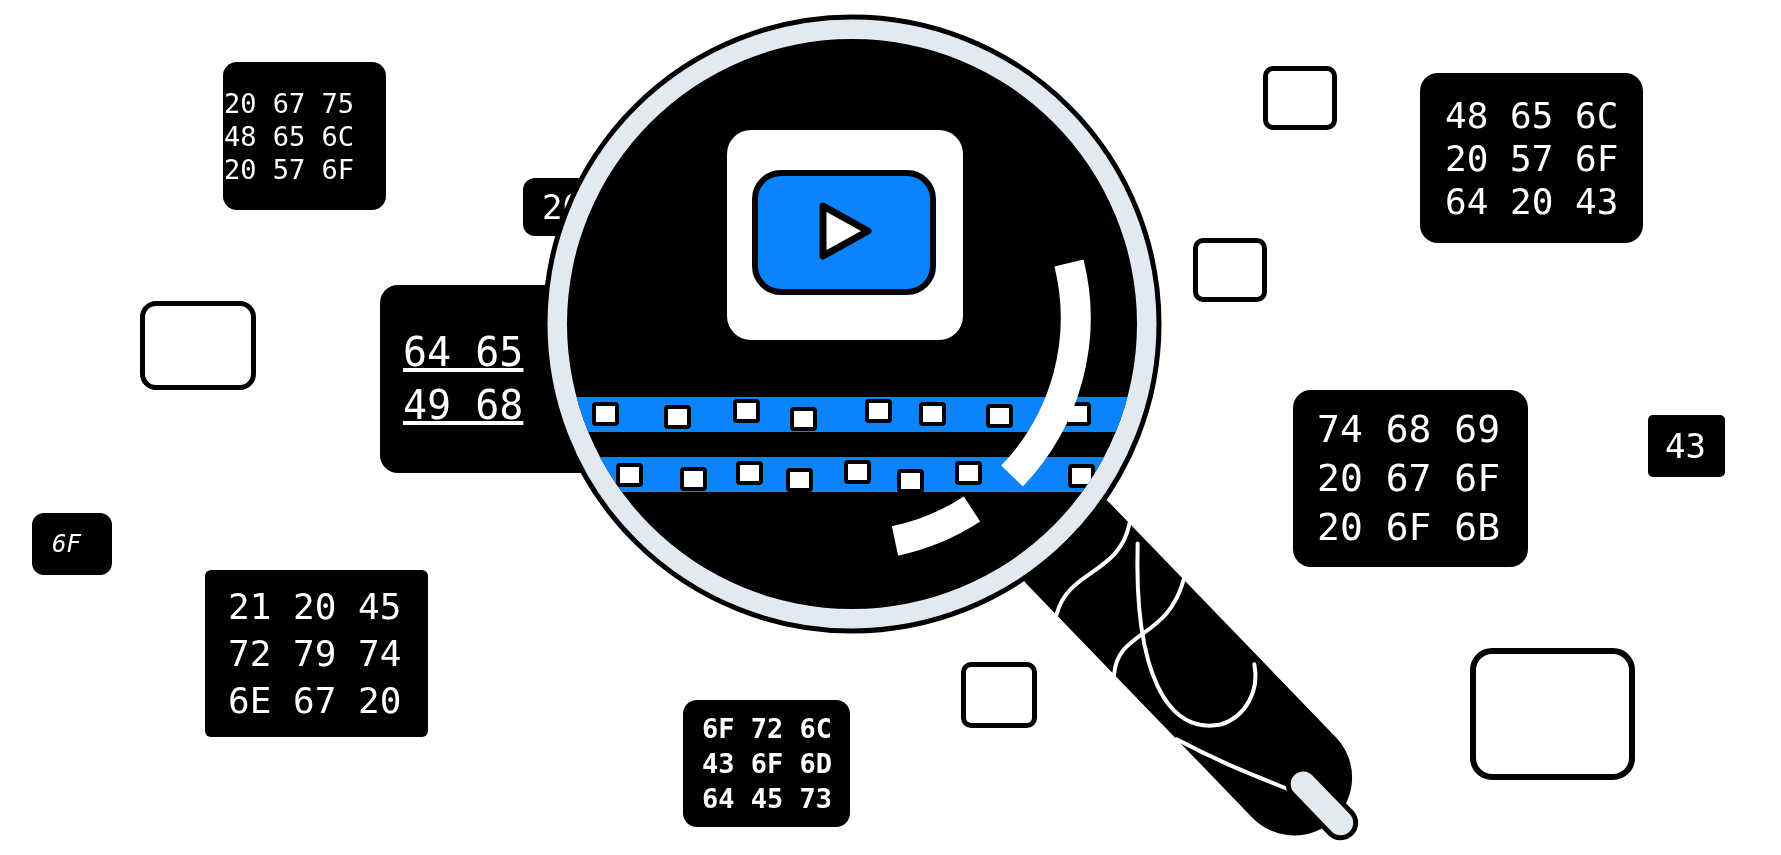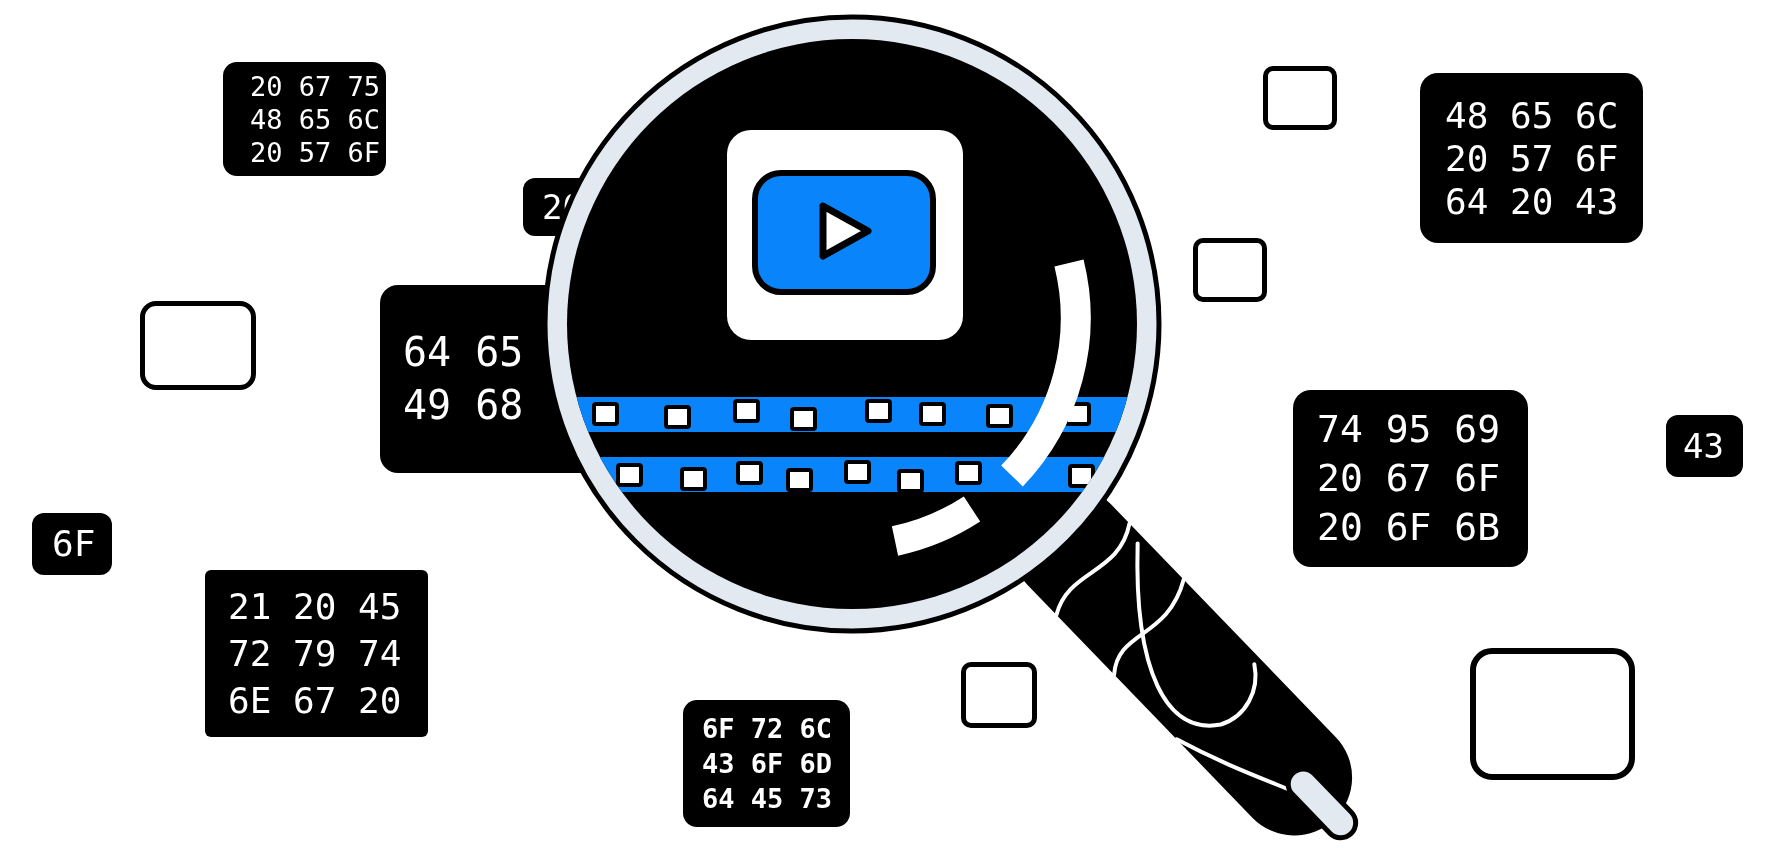--- a/index.html
+++ b/index.html
@@ -8,27 +8,27 @@
     background:var(--bg,#ffffff);
     font-family:"DejaVu Sans Mono","Liberation Mono",monospace;
   }
   
   .hexblock{
     position:absolute;background:var(--ink,#000);color:#fff;
     display:flex;flex-direction:column;justify-content:center;
     box-sizing:border-box;border-radius:16px;
   }
   .hl{white-space:pre;}
-  #hb-top-left   {left:223px;top:62px; width:163px;height:114px;font-size:27px;line-height:33px;padding-left:27px;border-radius:14px;}
+  #hb-top-left   {left:223px;top:62px; width:163px;height:148px;font-size:27px;line-height:33px;padding-left:1px;border-radius:14px;}
   #hb-behind-top {left:523px;top:138px;width:80px; height:58px; font-size:34px;line-height:40px;padding-left:19px;border-radius:12px;margin-top:40px;}
-  #hb-left-large {left:380px;top:285px;width:250px;height:188px;font-size:40px;line-height:53px;padding-left:23px;border-radius:18px;}
+  #hb-left-large {left:380px;top:285px;width:250px;height:188px;font-size:40px;line-height:53px;padding-left:23px;border-radius:18px;text-decoration:underline;}
   #hb-top-right  {left:1420px;top:73px;width:223px;height:170px;font-size:36px;line-height:43px;padding-left:25px;border-radius:18px;}
   #hb-right-mid  {left:1293px;top:390px;width:235px;height:177px;font-size:38px;line-height:49px;padding-left:24px;border-radius:18px;}
-  #hb-far-right  {left:1648px;top:415px;width:77px;height:62px; font-size:34px;line-height:40px;padding-left:17px;border-radius:12px;margin-left:18px;}
-  #hb-left-small {left:32px; top:513px;width:80px;height:62px;  font-size:36px;line-height:40px;padding-left:20px;border-radius:12px;}
+  #hb-far-right  {left:1648px;top:415px;width:77px;height:62px; font-size:34px;line-height:40px;padding-left:17px;border-radius:5px;}
+  #hb-left-small {left:32px; top:513px;width:80px;height:62px;  font-size:24px;line-height:40px;padding-left:20px;border-radius:12px;font-style:italic;}
   #hb-bottom-left{left:205px;top:570px;width:223px;height:167px;font-size:36px;line-height:47px;padding-left:23px;border-radius:6px;}
   #hb-bottom-mid {left:683px;top:700px;width:167px;height:127px;font-size:27px;line-height:35px;padding-left:19px;border-radius:14px;font-weight:bold;}
   
   .outline{
     position:absolute;box-sizing:border-box;background:#fff;
     border:5px solid var(--ink,#000);border-radius:10px;
   }
   #frame-top      {left:1263px;top:66px; width:74px; height:64px;}
   #frame-mid      {left:1193px;top:238px;width:74px; height:64px;}
   #frame-left     {left:140px; top:301px;width:116px;height:89px;border-radius:16px;}
@@ -59,21 +59,21 @@
     <div class="hl">49 68</div>
   </div>
 
   <div class="hexblock" id="hb-top-right">
     <div class="hl">48 65 6C</div>
     <div class="hl">20 57 6F</div>
     <div class="hl">64 20 43</div>
   </div>
 
   <div class="hexblock" id="hb-right-mid">
-    <div class="hl">74 95 69</div>
+    <div class="hl">74 68 69</div>
     <div class="hl">20 67 6F</div>
     <div class="hl">20 6F 6B</div>
   </div>
 
   <div class="hexblock" id="hb-far-right">
     <div class="hl">43</div>
   </div>
 
   <div class="hexblock" id="hb-left-small">
     <div class="hl">6F</div>

